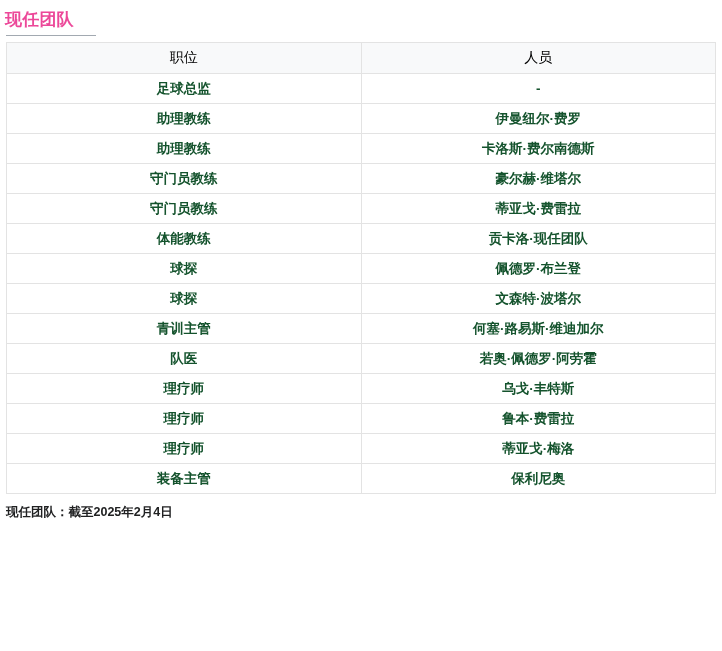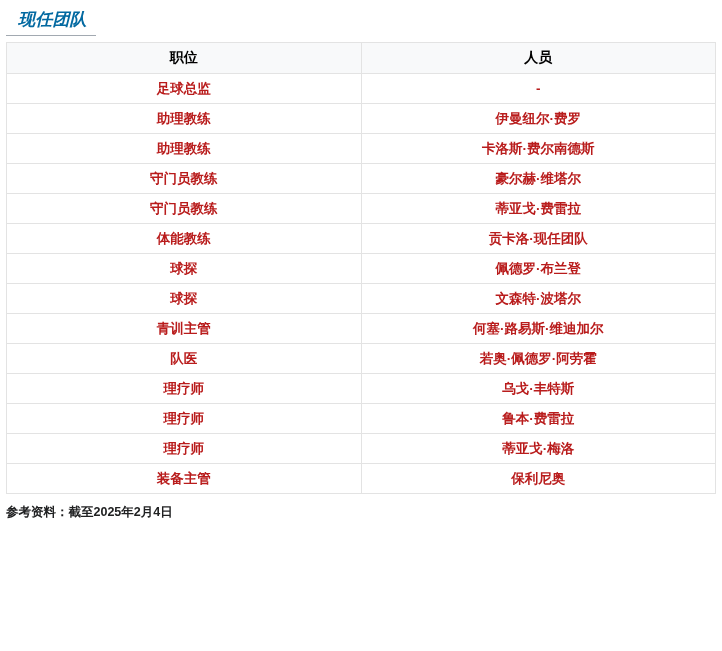--- a/index.html
+++ b/index.html
@@ -15,25 +15,24 @@
     -webkit-font-smoothing: antialiased;
   }
   .page {
     width: 722px;
     box-sizing: border-box;
     padding: 0;
   }
   .section-title {
     font-size: 17px;
     font-weight: bold;
-    color: #0369a1;
-    margin: 8px 0 0 18px;
+    color: #ec4899;
+    margin: 8px 0 0 5px;
     padding: 0 0 4px 0;
     letter-spacing: 0.2px;
-    font-style: italic;
   }
   .title-rule {
     height: 1px;
     background: #a2a9b1;
     width: 90px;
     margin: 0 0 6px 6px;
   }
   table.staff {
     border-collapse: collapse;
     width: 710px;
@@ -44,28 +43,28 @@
   table.staff td {
     border: 1px solid #e3e3e3;
     text-align: center;
     vertical-align: middle;
     font-size: 13.5px;
     height: 29px;
     padding: 0 4px;
   }
   table.staff thead th {
     background: #f8f9fa;
-    font-weight: bold;
+    font-weight: normal;
     color: #000000;
     height: 30px;
     font-size: 14px;
   }
   table.staff tbody td {
     background: #ffffff;
-    color: #b91c1c;
+    color: #14532d;
     font-weight: bold;
   }
   table.staff tbody td.role {
     font-weight: bold;
   }
   table.staff tbody td.person {
     font-weight: bold;
   }
   col.c-role { width: 50%; }
   col.c-person { width: 50%; }
@@ -148,15 +147,15 @@
         <td class="role">理疗师</td>
         <td class="person">蒂亚戈·梅洛</td>
       </tr>
       <tr>
         <td class="role">装备主管</td>
         <td class="person">保利尼奥</td>
       </tr>
     </tbody>
   </table>
 
-  <div class="footnote">参考资料：截至2025年2月4日</div>
+  <div class="footnote">现任团队：截至2025年2月4日</div>
 
 </div>
 
 </body></html>

